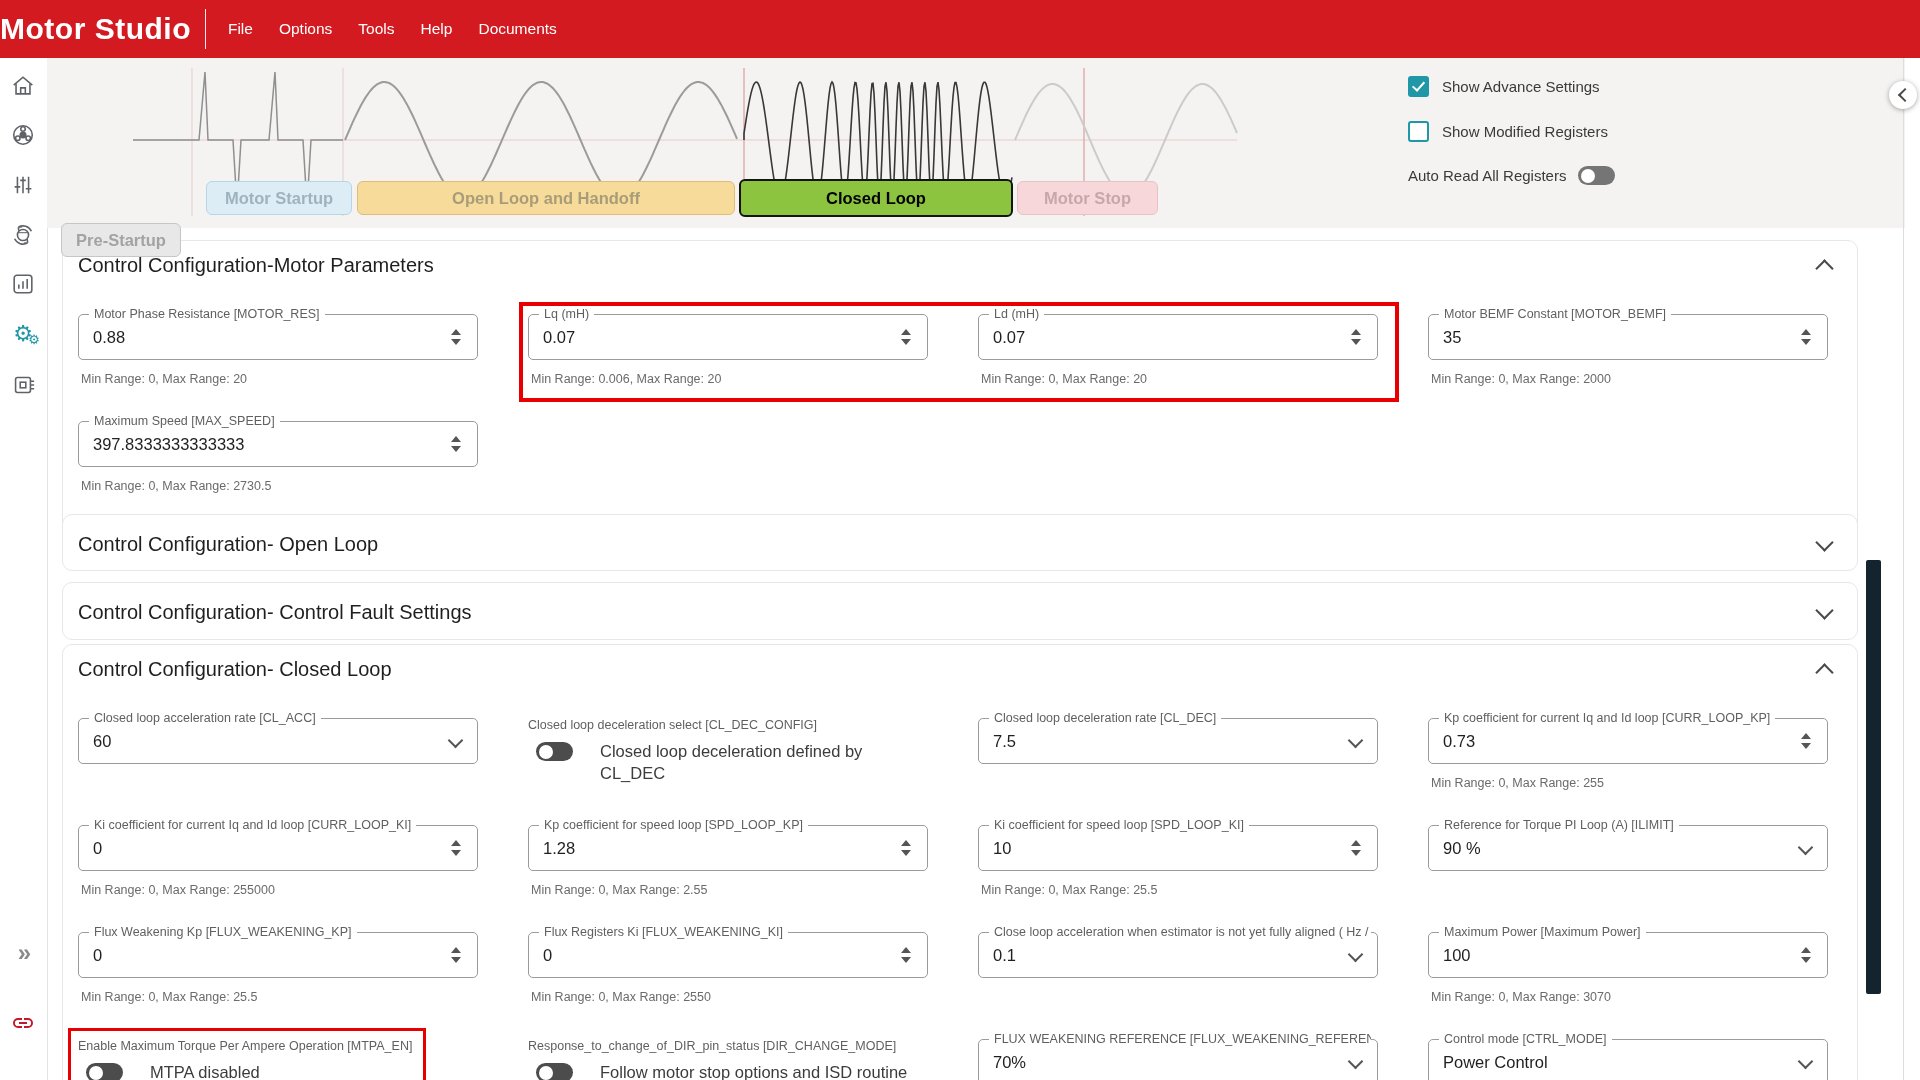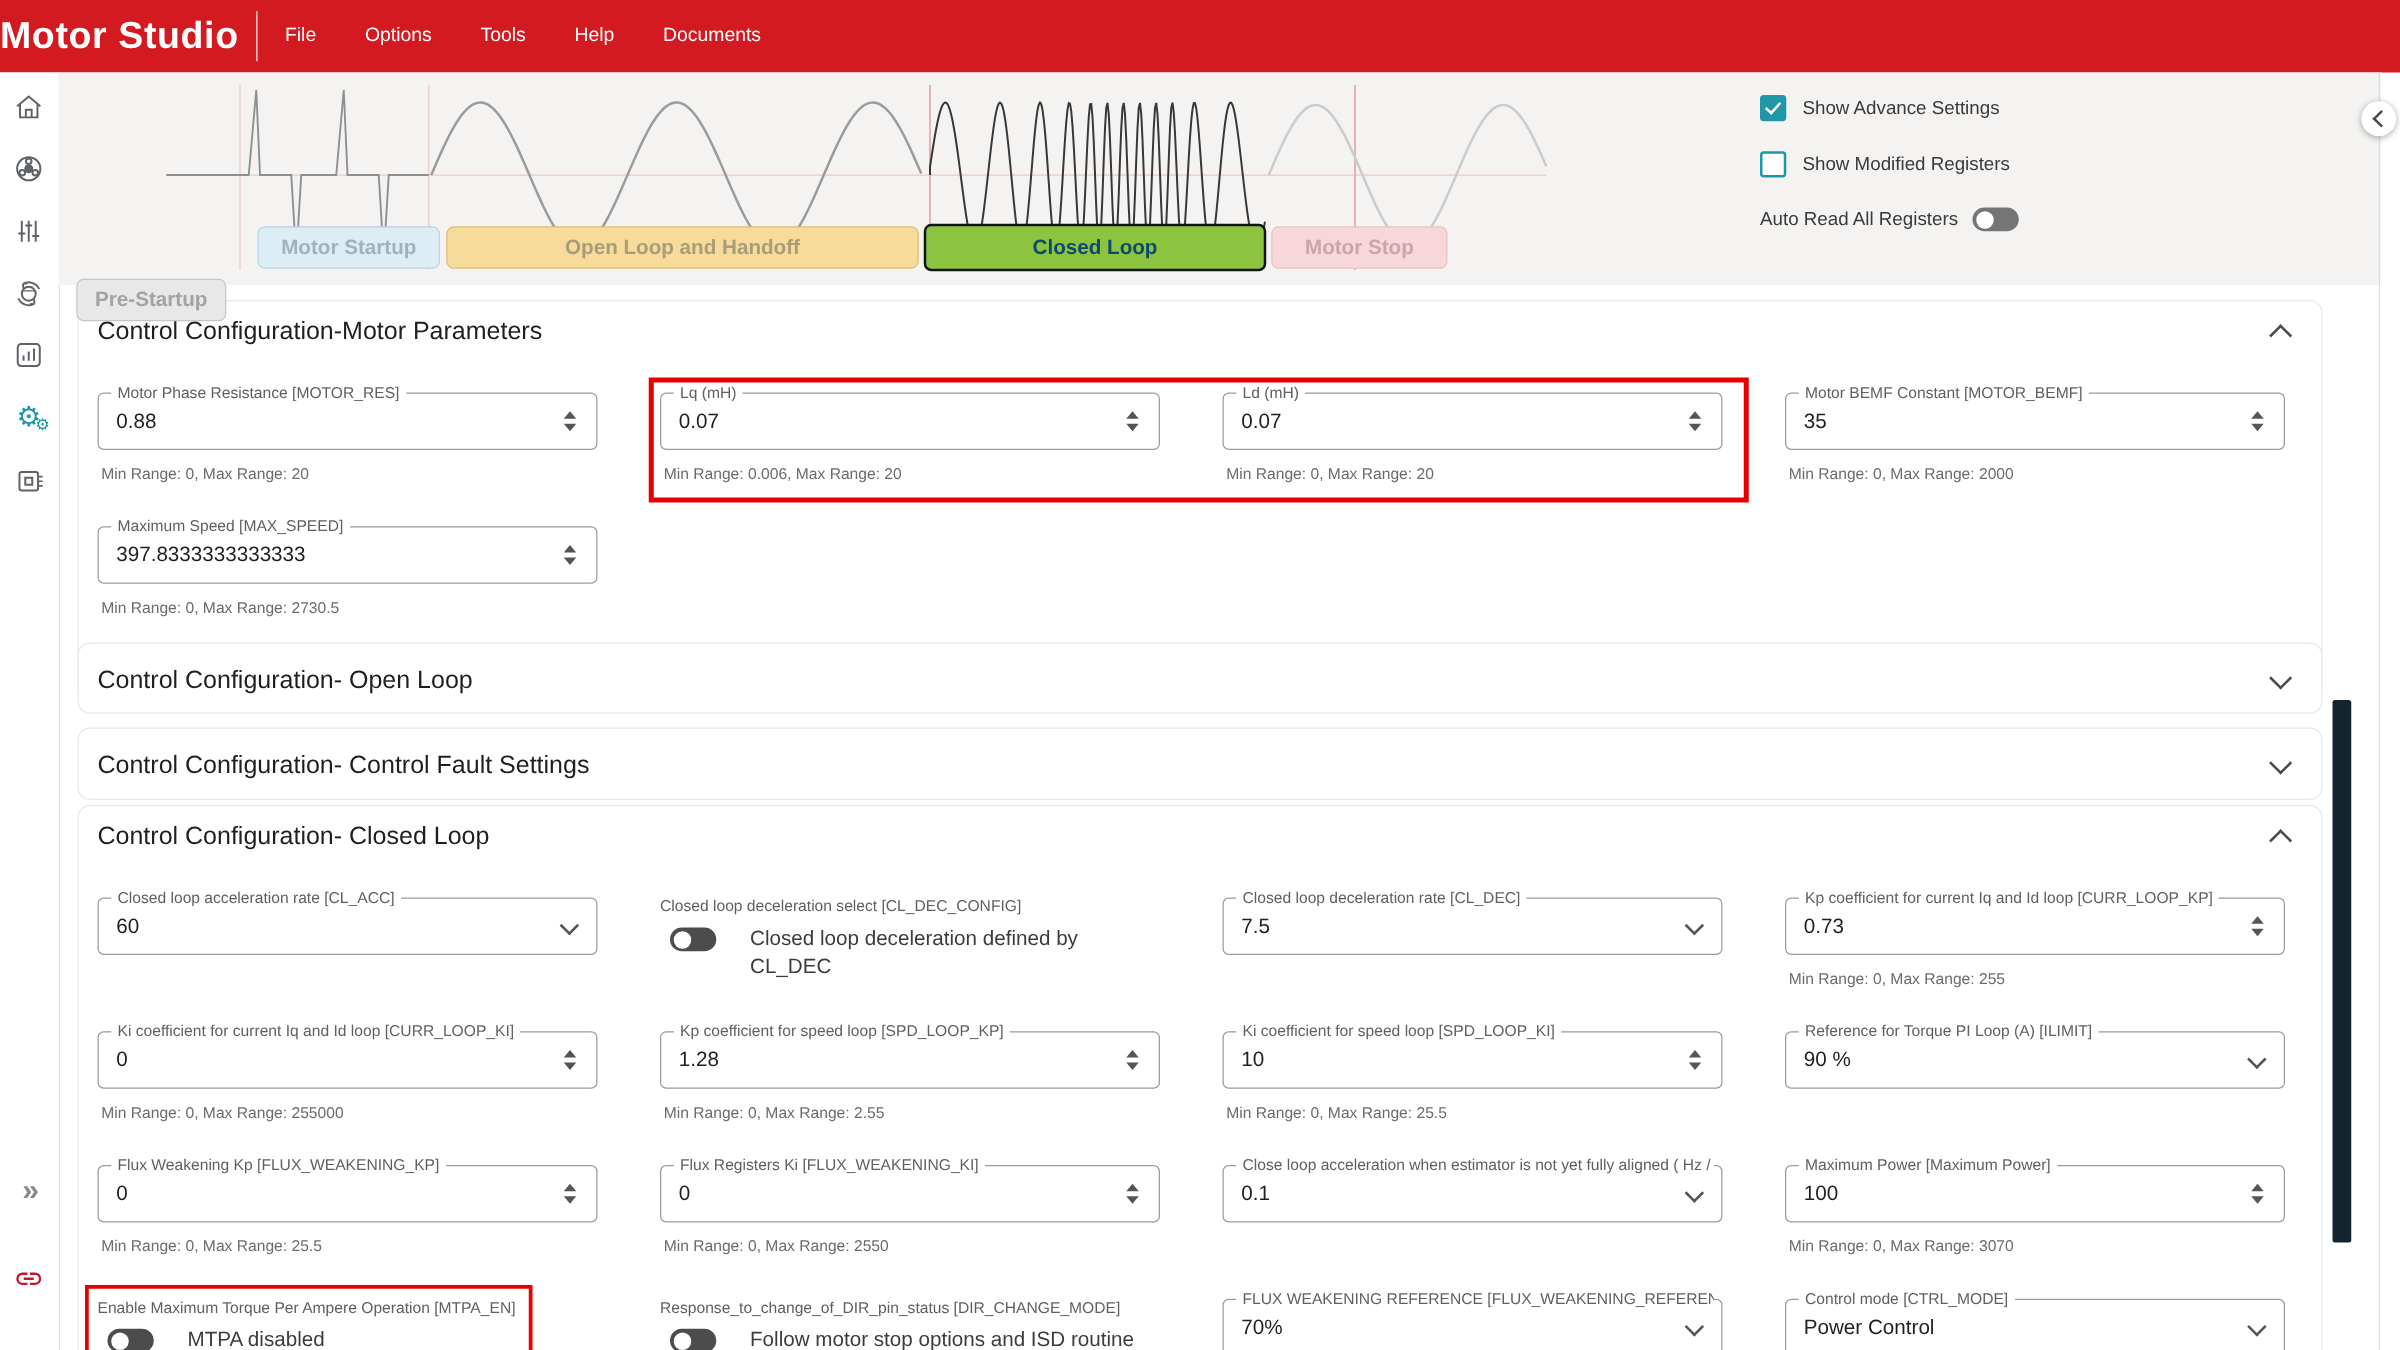--- a/index.html
+++ b/index.html
@@ -3,39 +3,39 @@
 <meta charset="utf-8">
 <style>
   html,body{margin:0;padding:0;background:#fff;}
   #app{position:relative;width:1920px;height:1080px;overflow:hidden;background:#fff;
        font-family:"Liberation Sans",sans-serif;color:#222;}
   
   .header{position:absolute;left:0;top:0;width:1920px;height:58px;background:#d31a20;
           display:flex;align-items:center;color:#fff;}
   .logo{font-size:30px;font-weight:bold;padding-left:0;letter-spacing:.5px;white-space:nowrap;}
   .hdr-sep{width:1px;height:40px;background:rgba(255,255,255,.9);margin-left:14px;}
-  .menu{display:flex;align-items:center;margin-left:22px;gap:39px;font-size:15.5px;}
+  .menu{display:flex;align-items:center;margin-left:22px;gap:26px;font-size:15.5px;}
   .menu .mi{cursor:default;white-space:nowrap;}
   
   .sidebar{position:absolute;left:0;top:58px;width:47px;height:1022px;background:#fff;
            border-right:1px solid #e3e3e3;}
   .sb-ic{position:absolute;left:9px;width:28px;height:28px;display:flex;align-items:center;justify-content:center;}
   .sb-ic svg{display:block;}
   .gearwrap{position:relative;color:#1f97a7;font-size:22px;line-height:22px;}
   .gearwrap .g2{position:absolute;font-size:13px;right:-7px;bottom:-6px;}
   .expand-ic{color:#8a8a8a;font-size:24px;letter-spacing:-3px;font-weight:bold;}
   
   .band{position:absolute;left:47px;top:58px;width:1858px;height:170px;background:#f4f3f2;}
   .band svg{position:absolute;left:0;top:0;}
   .stage{position:absolute;top:123px;height:34px;border-radius:6px;display:flex;align-items:center;
          justify-content:center;font-size:16.5px;font-weight:bold;box-sizing:border-box;z-index:3;}
   .st-pre{left:14px;width:120px;background:#e8e8e8;border:1px solid #c6c6c6;color:#a3a3a3;margin-top:42px;}
   .st-startup{left:159px;width:146px;background:#ddedf5;border:1px solid #b5d6e6;color:#9fb3bd;}
   .st-open{left:310px;width:378px;background:#f6db9b;border:1px solid #ddbe74;color:#a89d78;}
-  .st-closed{left:692px;width:274px;background:#8cc440;border:2px solid #141414;color:#0c4a6e;
+  .st-closed{left:692px;width:274px;background:#8cc440;border:2px solid #141414;color:#000000;
              top:121px;height:38px;}
   .st-stop{left:970px;width:141px;background:#f8d7da;border:1px solid #e7c2c7;color:#c9a6aa;}
   
   .setpanel{position:absolute;left:1408px;top:76px;width:260px;}
   .set-row{display:flex;align-items:center;margin-bottom:24px;}
   .cbox{width:21px;height:21px;border-radius:3px;box-sizing:border-box;margin-right:13px;position:relative;flex:none;}
   .cbox.on{background:#1f97a7;}
   .cbox.on::after{content:'';position:absolute;left:7px;top:3px;width:5px;height:10px;
                   border:solid #fff;border-width:0 2.5px 2.5px 0;transform:rotate(42deg);}
   .cbox.off{background:#fff;border:2px solid #1f97a7;}

